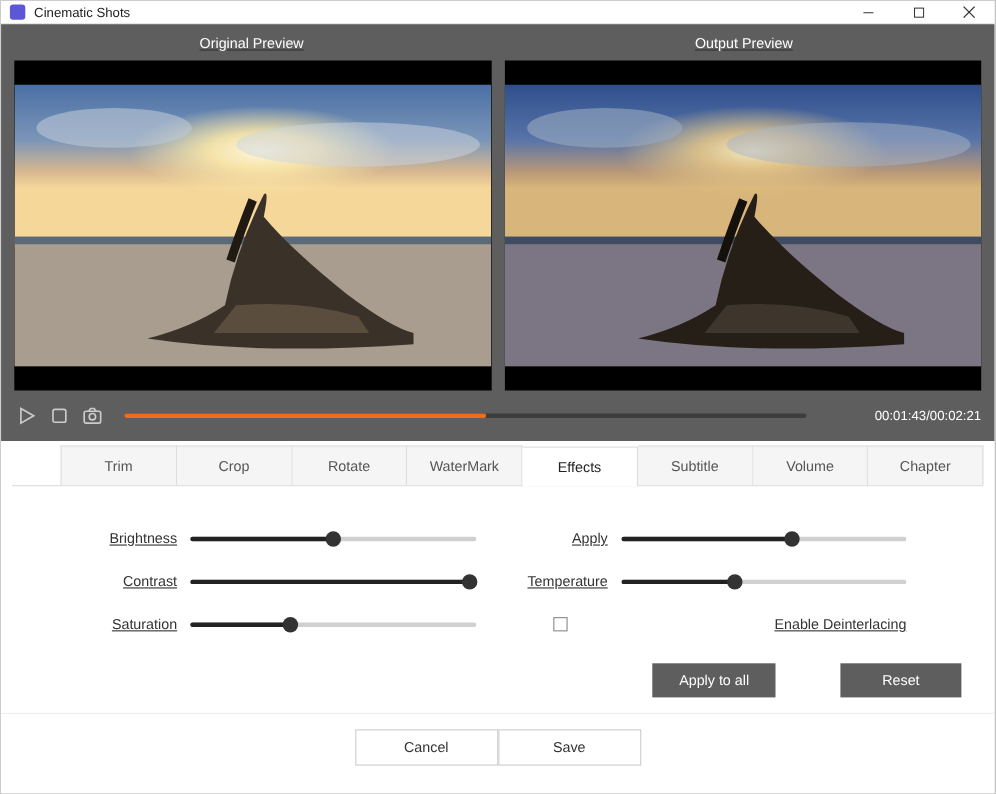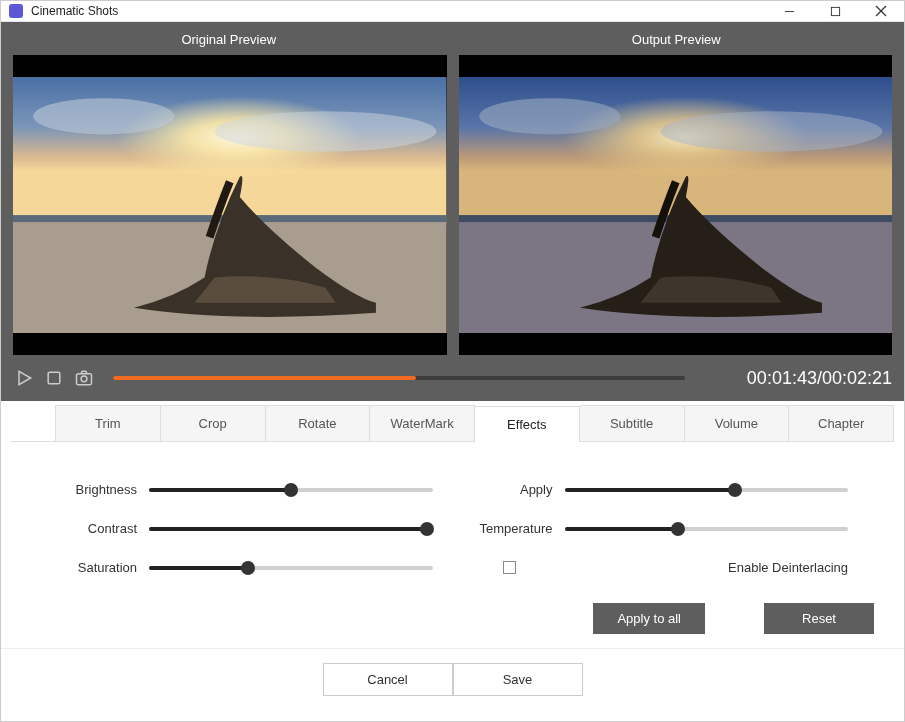--- a/index.html
+++ b/index.html
@@ -6,41 +6,41 @@
   body { font-family: "Segoe UI", Arial, sans-serif; font-size: 13px; background: #fff; color: #333; }
   .window { width: 905px; height: 722px; border: 1px solid #ccc; display: flex; flex-direction: column; background: #fff; }
   .titlebar { height: 21px; display: flex; align-items: center; padding: 0 0 0 8px; border-bottom: 1px solid #e5e5e5; background: #fff; }
   .titlebar-icon { width: 14px; height: 14px; background: #5b57d6; border-radius: 3px; margin-right: 8px; }
   .titlebar-title { flex: 0 0 auto; font-size: 12px; color: #222; }
   .titlebar-spacer { flex: 1; }
   .win-controls { display: flex; }
   .win-btn { width: 46px; height: 30px; display: flex; align-items: center; justify-content: center; font-size: 13px; color: #333; cursor: pointer; }
 
   .preview-area { background: #5e5e5e; padding: 10px 12px 12px; }
-  .preview-labels { display: flex; gap: 16px; margin-bottom: 8px; }
+  .preview-labels { display: flex; gap: 16px; margin-bottom: 8px; text-decoration: underline; }
   .preview-label { flex: 1; text-align: center; color: #fff; font-size: 13px; }
   .previews { display: flex; gap: 12px; height: 300px; }
   .preview-box { flex: 1; background: #000; position: relative; overflow: hidden; }
   .preview-img { position: absolute; left: 0; right: 0; top: 22px; bottom: 22px; }
   .preview-img svg { width: 100%; height: 100%; display: block; }
 
   .playbar { display: flex; align-items: center; gap: 8px; margin-top: 12px; }
   .pbtn { width: 22px; height: 22px; display: flex; align-items: center; justify-content: center; color: #ccc; cursor: pointer; }
   .pbtn svg { width: 20px; height: 20px; stroke: #ccc; fill: none; stroke-width: 1.8; }
   .progress-track { flex: 1; height: 4px; background: #3d3d3d; position: relative; border-radius: 2px; margin: 0 10px; }
   .progress-fill { position: absolute; left: 0; top: 0; bottom: 0; background: #ee6b1f; border-radius: 2px; }
-  .time-text { color: #fff; font-size: 18px; white-space: nowrap; margin-left: 44px; }
+  .time-text { color: #fff; font-size: 12px; white-space: nowrap; margin-left: 44px; }
 
   .editor { flex: 1; display: flex; flex-direction: column; padding: 0 0 4px; background: #fff; }
   .tabs { display: flex; border-bottom: 1px solid #ddd; margin: 4px 10px 0; padding-left: 44px; }
   .tab { flex: 1; text-align: center; padding: 10px 4px; border: 1px solid #ddd; border-bottom: none; font-size: 13px; color: #555; cursor: pointer; background: #f5f5f5; }
   .tab + .tab { border-left: none; }
   .tab.active { background: #fff; color: #222; position: relative; top: 1px; }
 
-  .effects-panel { display: flex; gap: 40px; padding: 40px 56px 20px; }
+  .effects-panel { display: flex; gap: 40px; padding: 40px 80px 20px; text-decoration: underline; }
   .sliders-col { flex: 1; display: flex; flex-direction: column; gap: 24px; }
   .slider-row { display: flex; align-items: center; gap: 12px; }
   .slider-label { width: 80px; text-align: right; font-size: 13px; color: #333; }
   .slider-track { flex: 1; height: 4px; background: #d0d0d0; position: relative; border-radius: 2px; }
   .slider-fill { position: absolute; left: 0; top: 0; bottom: 0; background: #222; border-radius: 2px; }
   .slider-thumb { position: absolute; top: 50%; width: 14px; height: 14px; background: #333; border-radius: 50%; transform: translate(-50%, -50%); cursor: pointer; }
   .checkbox-row { display: flex; align-items: center; gap: 8px; margin-left: 30px; justify-content: space-between; }
   .checkbox { width: 13px; height: 13px; border: 1px solid #888; background: #fff; cursor: pointer; }
   .checkbox-label { font-size: 13px; color: #333; }
 

